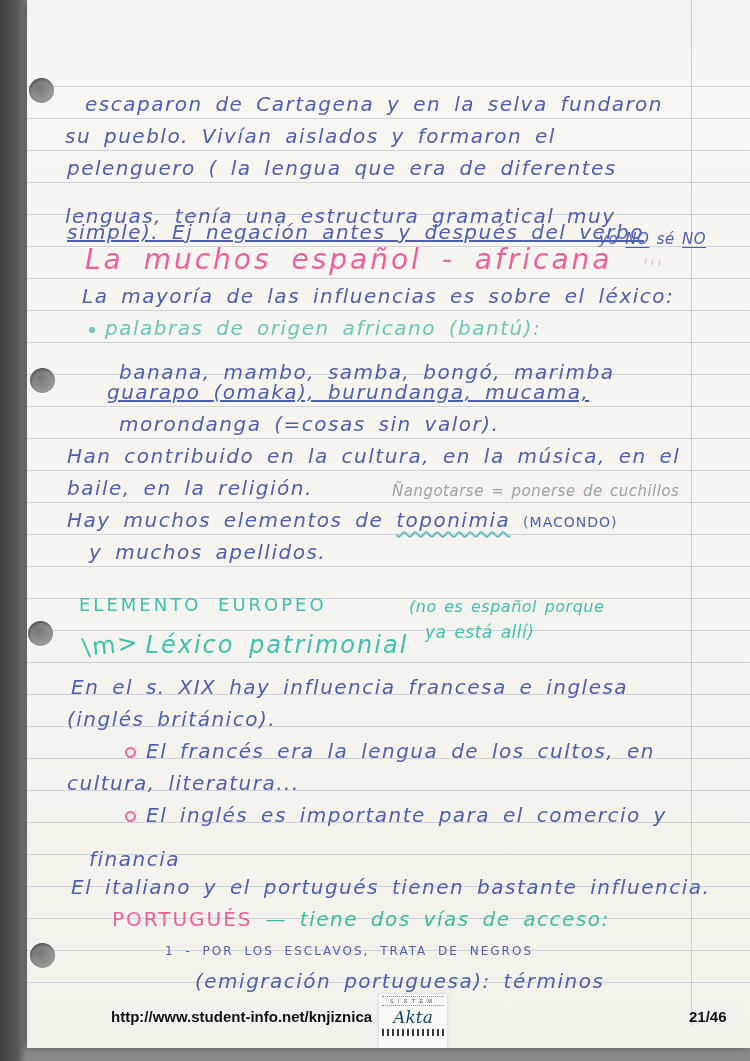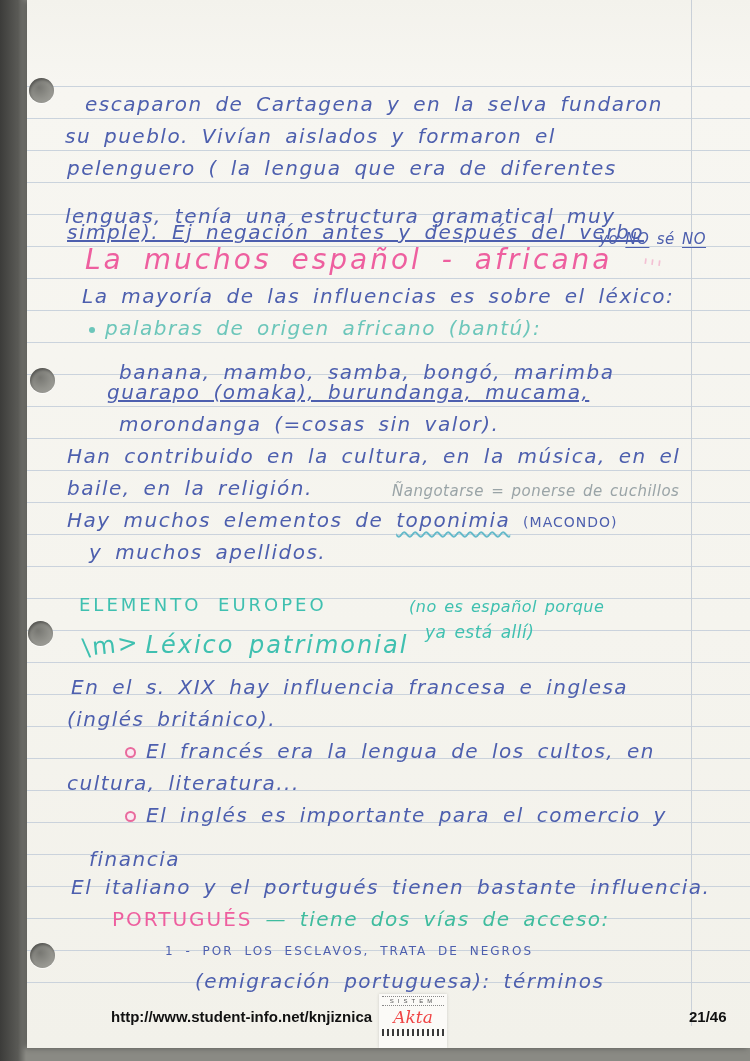--- a/index.html
+++ b/index.html
@@ -46,21 +46,21 @@
   .dot-teal{display:inline-block;width:6px;height:6px;background:#6cc6ba;border-radius:50%;
             vertical-align:middle;margin-right:10px;}
   .macondo{font-style:normal;font-size:14px;letter-spacing:1px;}
   .faint{opacity:.35;transform:rotate(8deg);}
   .footer-url{position:absolute;left:52px;top:1008px;font:bold 15px "Liberation Sans",sans-serif;color:#111;margin-left:32px;}
   .footer-page{position:absolute;left:662px;top:1008px;font:bold 15px "Liberation Sans",sans-serif;color:#111;}
   .logo{position:absolute;left:352px;top:994px;width:62px;height:50px;text-align:center;
         background:#fbfaf7;box-shadow:0 0 3px rgba(0,0,0,.15);padding:2px 3px;}
   .logo-top{font:6px "Liberation Sans",sans-serif;color:#555;letter-spacing:4px;
             border-top:1px dotted #888;border-bottom:1px dotted #888;padding:1px 0;}
-  .logo-name{font:italic 17px "DejaVu Serif",serif;color:#ef4444;margin-top:1px;}
+  .logo-name{font:italic 17px "DejaVu Serif",serif;color:#0c4a6e;margin-top:1px;}
   .logo-bars{height:7px;margin-top:2px;
              background:repeating-linear-gradient(90deg,#3a3a3a 0 2px,transparent 2px 5px);}
 </style>
 </head>
 <body>
 
 <div class="paper">
   <div class="ruling"></div>
   <div class="margin-line"></div>
 

